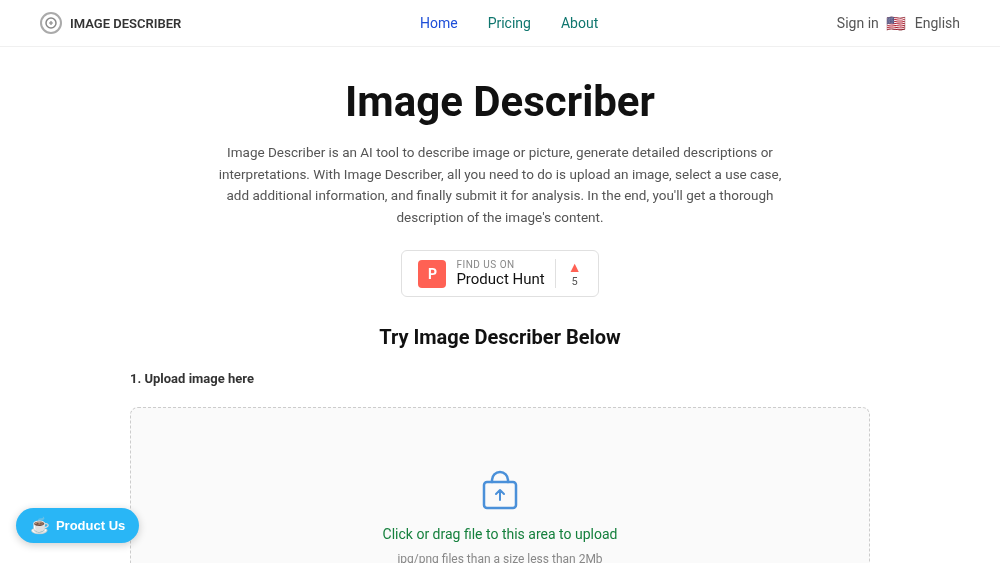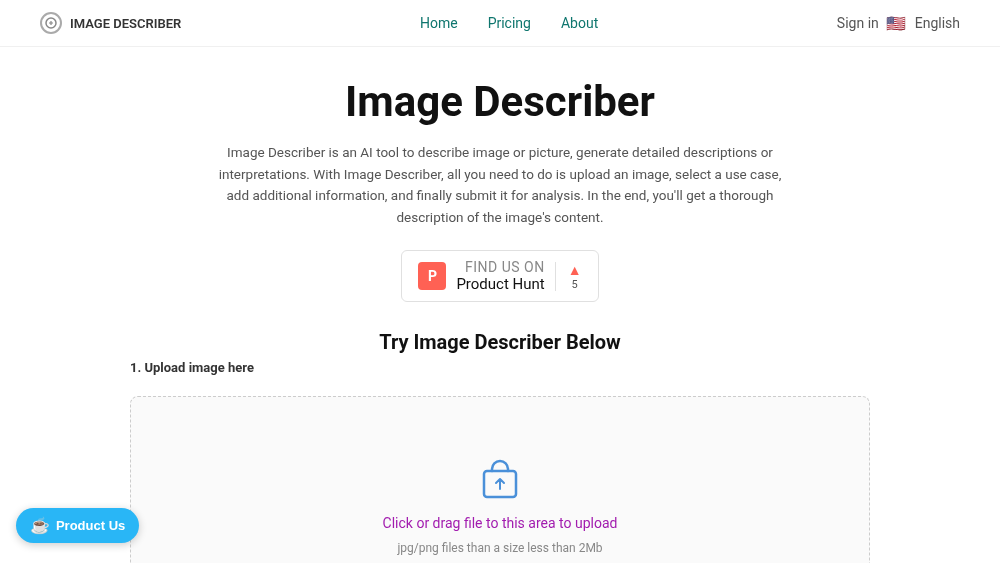--- a/index.html
+++ b/index.html
@@ -40,21 +40,21 @@
     .nav-links {
       display: flex;
       gap: 30px;
       font-size: 14px;
     }
     .nav-links a {
       text-decoration: none;
       color: #0f766e;
     }
     .nav-links a.active {
-      color: #0f766e;
+      color: #1d4ed8;
     }
     .nav-right {
       display: flex;
       align-items: center;
       gap: 8px;
       font-size: 14px;
       color: #555;
     }
     .flag-icon {
       font-size: 16px;
@@ -105,25 +105,24 @@
       display: flex;
       align-items: center;
       justify-content: center;
       font-weight: 700;
       font-size: 14px;
     }
     .ph-badge-text {
       text-align: left;
     }
     .ph-find {
-      font-size: 14px;
+      font-size: 10px;
       color: #888;
       text-transform: uppercase;
       letter-spacing: 0.5px;
-      text-align: right;
     }
     .ph-name {
       font-size: 15px;
       font-weight: 400;
       color: #111;
     }
     .ph-score {
       display: flex;
       flex-direction: column;
       align-items: center;
@@ -135,21 +134,21 @@
     .ph-arrow {
       font-size: 14px;
       color: #ff6154;
     }
 
     
     .try-title {
       font-size: 20px;
       font-weight: 700;
       color: #111;
-      margin-bottom: 6px;
+      margin-bottom: 22px;
     }
 
     
     .section-label {
       text-align: left;
       font-size: 13px;
       font-weight: 700;
       color: #333;
       margin-bottom: 21px;
     }
@@ -166,21 +165,21 @@
       cursor: pointer;
       margin-bottom: 22px;
     }
     .upload-icon-svg {
       width: 48px;
       height: 48px;
       color: #4a90d9;
     }
     .upload-main-text {
       font-size: 14px;
-      color: #a21caf;
+      color: #15803d;
     }
     .upload-sub-text {
       font-size: 12px;
       color: #888;
     }
 
     
     .support-btn {
       position: fixed;
       bottom: 20px;

